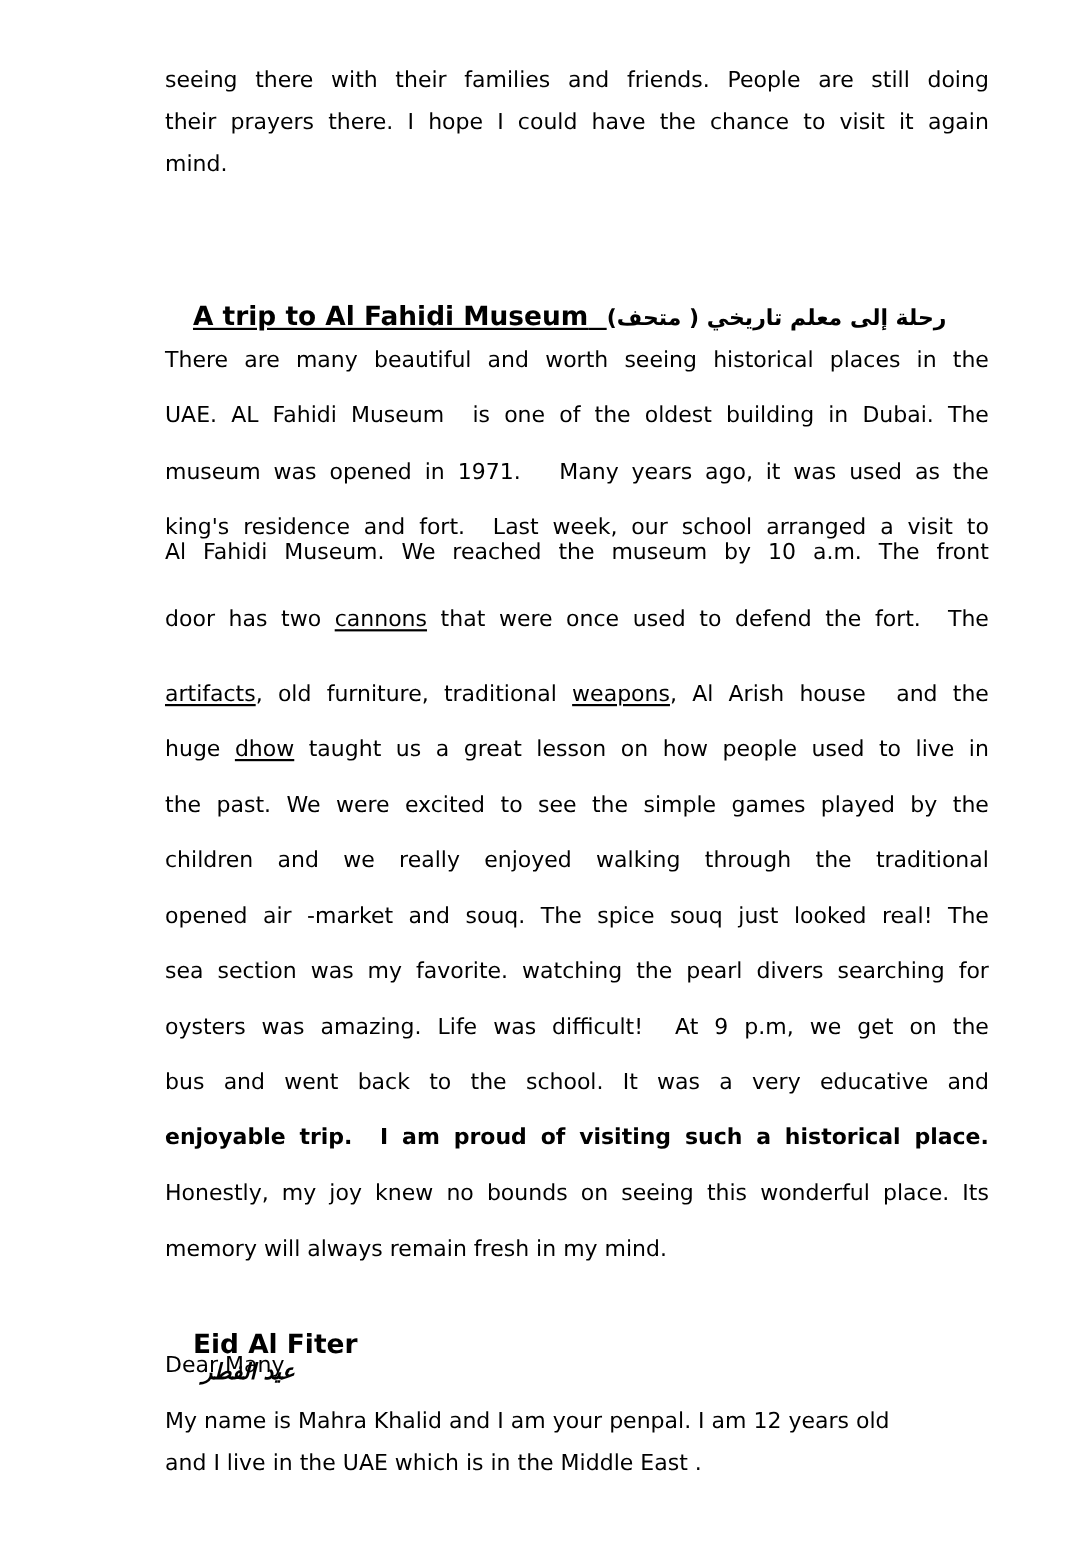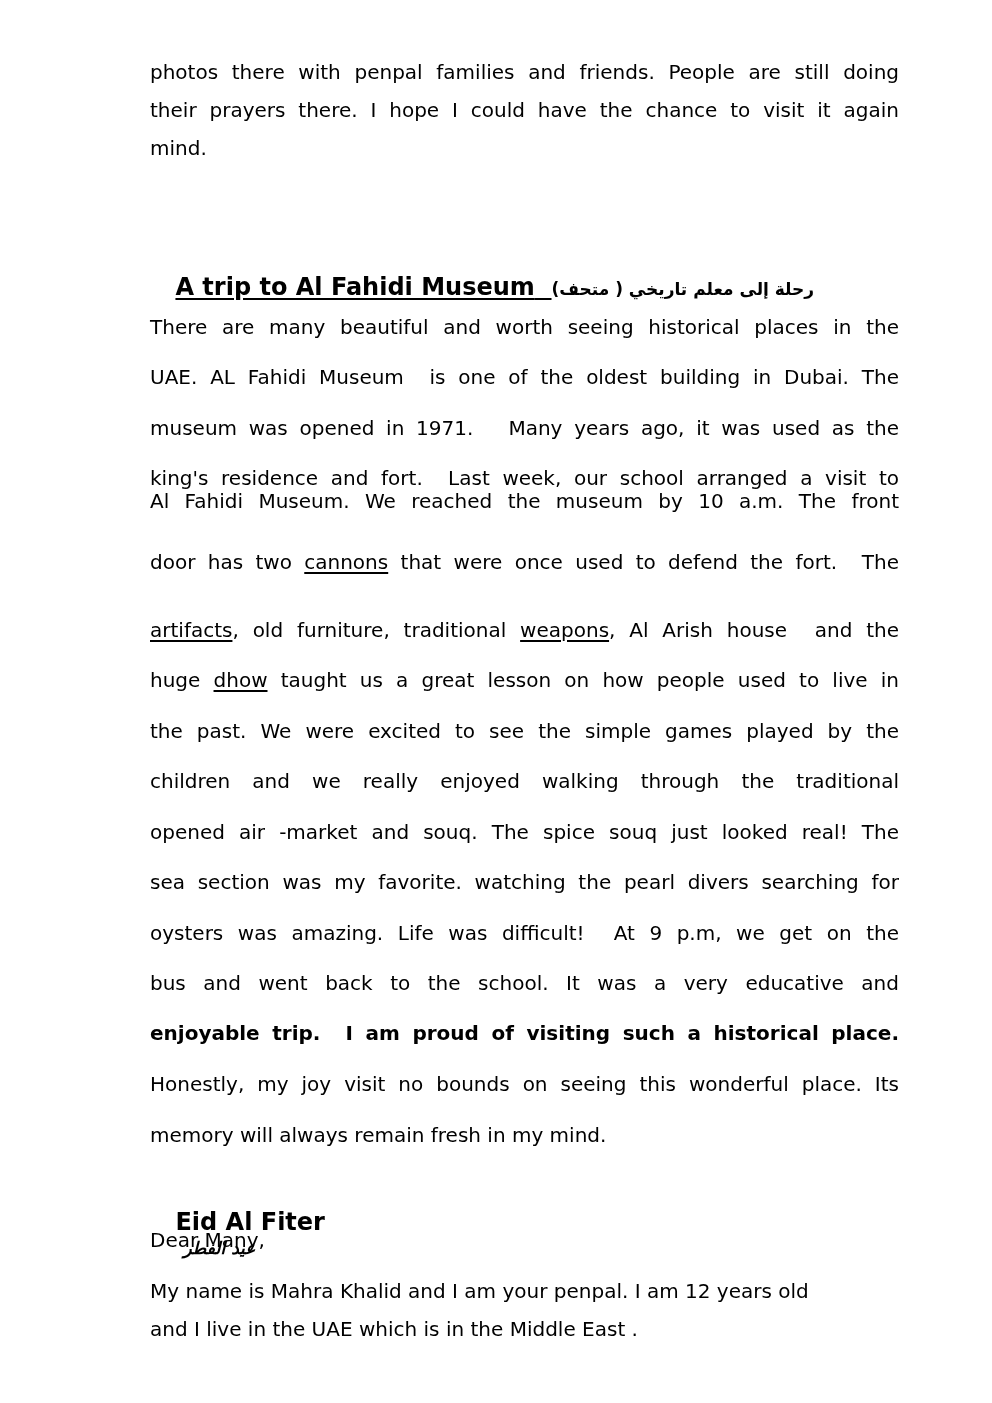--- a/index.html
+++ b/index.html
@@ -3,29 +3,29 @@
 <meta charset="utf-8">
 <style>
   html, body { margin: 0; padding: 0; background: #ffffff; }
   body { width: 992px; height: 1403px; position: relative; overflow: hidden;
          font-family: "DejaVu Sans", sans-serif; color: #000; }
   .page { position: absolute; left: 150px; width: 749px; top: 0; }
   .line { position: absolute; left: 0; width: 749px; font-size: 20px; white-space: nowrap; line-height: 24px; }
   .just { text-align: justify; text-align-last: justify; }
   .u { text-decoration: underline; text-underline-offset: 3px; }
   .h { font-weight: bold; font-size: 24px; }
-  .ar { font-family: "DejaVu Sans", sans-serif; font-weight: bold; font-size: 17px; direction: rtl; unicode-bidi: embed; }
+  .ar { font-family: "DejaVu Sans", sans-serif; font-weight: bold; font-size: 20px; direction: rtl; unicode-bidi: embed; }
 </style>
 </head>
 <body>
 
 <div class="page">
 
   <div>
-    <div class="line just" style="top: 60px; white-space: pre;">photos there with penpal families and friends. People are still doing</div>
+    <div class="line just" style="top: 60px; white-space: pre;">seeing there with their families and friends. People are still doing</div>
     <div class="line just" style="top: 98px; white-space: pre;">their prayers there. I hope I could have the chance to visit it again</div>
     <div class="line" style="top: 136px; white-space: pre;">mind.</div>
   </div>
 
   <div class="line" style="top: 251px; white-space: pre;">
     <span class="h u" style="white-space: pre;">A trip to Al Fahidi Museum</span><span class="h u" style="white-space:pre">  </span><span class="ar" style="white-space: pre;">رحلة إلى معلم تاريخي ( متحف)</span>
   </div>
 
   <div>
     <div class="line just" style="top: 315px; white-space: pre;">There are many beautiful and worth seeing historical places in the</div>
@@ -36,21 +36,21 @@
     <div class="line just" style="top: 550px; white-space: pre;"><span style="white-space: pre;">door has two </span><span class="u" style="white-space: pre;">cannons</span><span style="white-space: pre;"> that were once used to defend the fort.  The</span></div>
     <div class="line just" style="top: 618px; white-space: pre;"><span class="u" style="white-space: pre;">artifacts</span><span style="white-space: pre;">, old furniture, traditional </span><span class="u" style="white-space: pre;">weapons</span><span style="white-space: pre;">, Al Arish house  and the</span></div>
     <div class="line just" style="top: 668px; white-space: pre;"><span style="white-space: pre;">huge </span><span class="u" style="white-space: pre;">dhow</span><span style="white-space: pre;"> taught us a great lesson on how people used to live in</span></div>
     <div class="line just" style="top: 719px; white-space: pre;">the past. We were excited to see the simple games played by the</div>
     <div class="line just" style="top: 769px; white-space: pre;">children and we really enjoyed walking through the traditional</div>
     <div class="line just" style="top: 820px; white-space: pre;">opened air -market and souq. The spice souq just looked real! The</div>
     <div class="line just" style="top: 870px; white-space: pre;">sea section was my favorite. watching the pearl divers searching for</div>
     <div class="line just" style="top: 921px; white-space: pre;">oysters was amazing. Life was difficult!  At 9 p.m, we get on the</div>
     <div class="line just" style="top: 971px; white-space: pre;">bus and went back to the school. It was a very educative and</div>
     <div class="line just" style="top: 1021px; white-space: pre; font-weight: bold;">enjoyable trip.  I am proud of visiting such a historical place.</div>
-    <div class="line just" style="top: 1072px; white-space: pre;">Honestly, my joy visit no bounds on seeing this wonderful place. Its</div>
+    <div class="line just" style="top: 1072px; white-space: pre;">Honestly, my joy knew no bounds on seeing this wonderful place. Its</div>
     <div class="line" style="top: 1123px; white-space: pre;">memory will always remain fresh in my mind.</div>
   </div>
 
   <div class="line" style="top: 1186px; white-space: pre;">
     <span class="h" style="white-space: pre;">Eid Al Fiter</span>
     <span class="ar" style="margin-left: 8px; white-space: pre; font-style: italic;">عيد الفطر</span>
   </div>
 
   <div class="line" style="top: 1228px; white-space: pre;">Dear Many,</div>
 

